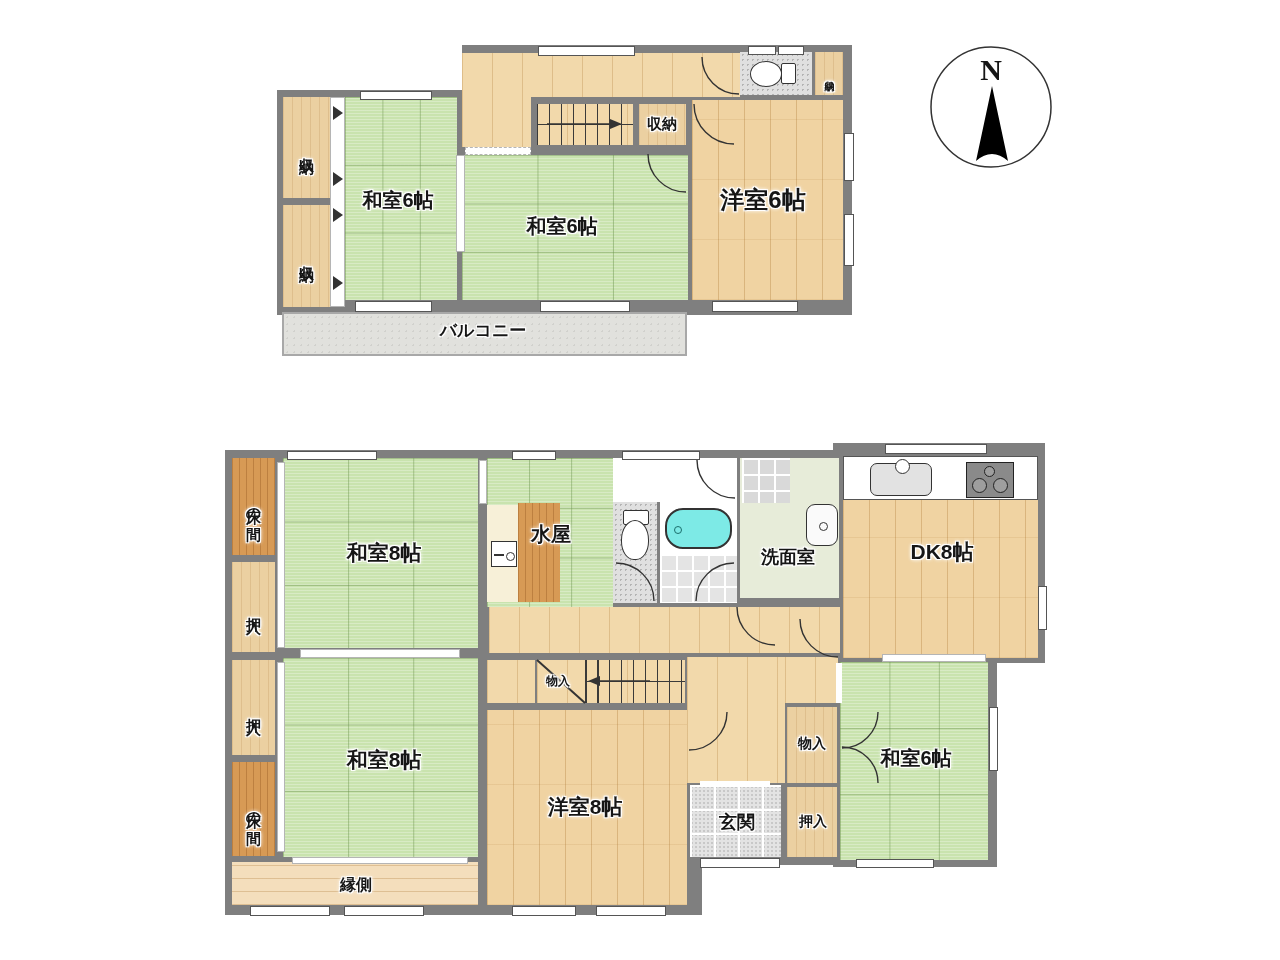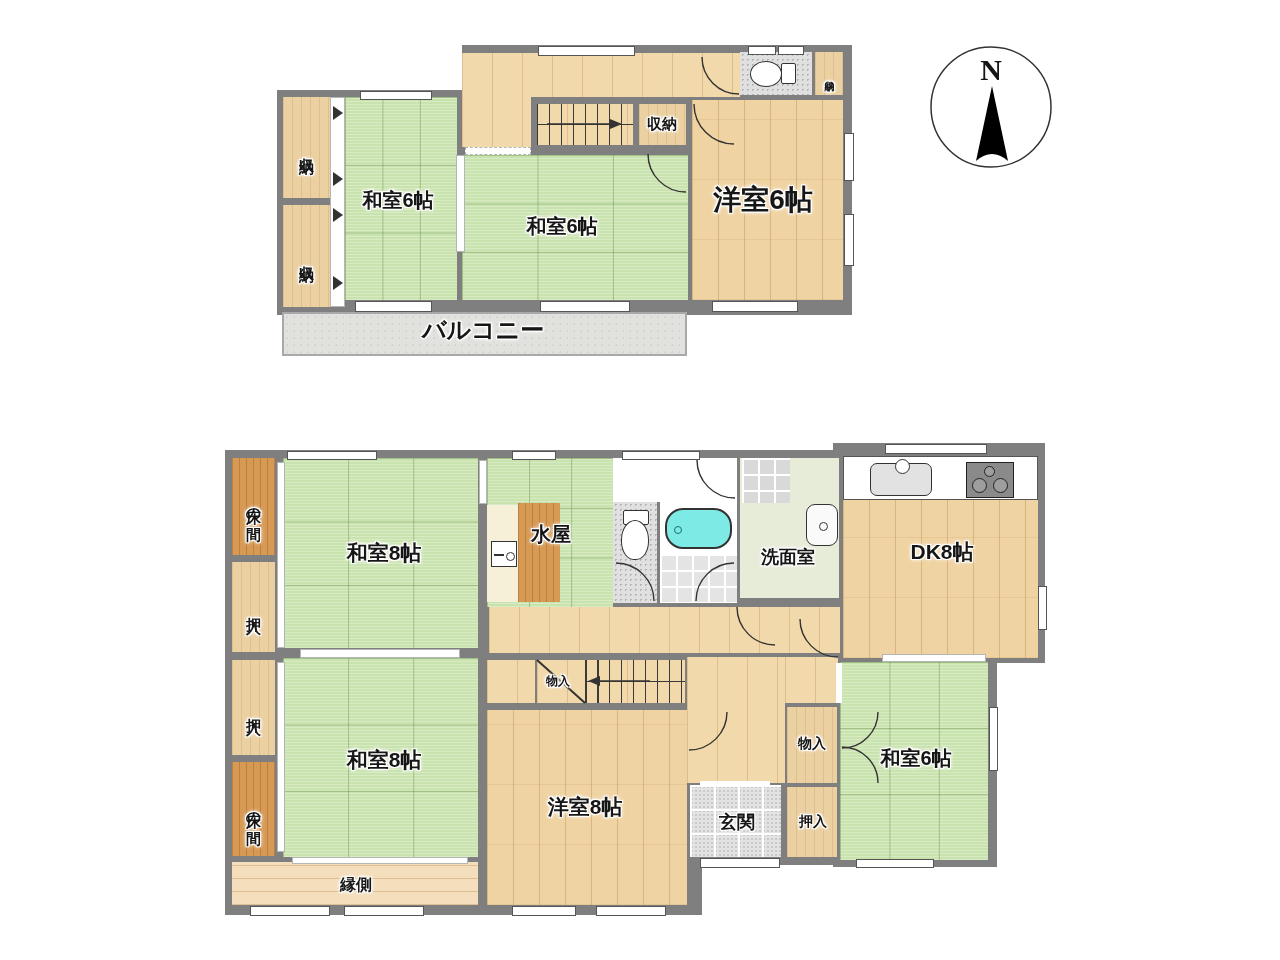--- a/index.html
+++ b/index.html
@@ -213,22 +213,22 @@
       <path d="M992,86 L1008,161 Q992,147 976,161 Z" fill="#000"></path>
     </g>
   </svg>
 
   <span class="lbl v" style="left:306px;top:148px;font-size:15px;">収納</span>
   <span class="lbl v" style="left:306px;top:256px;font-size:15px;">収納</span>
   <span class="lbl" style="left:398px;top:200px;font-size:20px;">和室6帖</span>
   <span class="lbl" style="left:562px;top:226px;font-size:20px;">和室6帖</span>
   <span class="lbl" style="left:662px;top:124px;font-size:15px;">収納</span>
   <span class="lbl v" style="left:829px;top:73px;font-size:10px;letter-spacing:0;">収納</span>
-  <span class="lbl" style="left:763px;top:200px;font-size:28px;">洋室6帖</span>
-  <span class="lbl" style="left:483px;top:330px;font-size:24px;">バルコニー</span>
+  <span class="lbl" style="left:763px;top:200px;font-size:24px;">洋室6帖</span>
+  <span class="lbl" style="left:483px;top:330px;font-size:17px;">バルコニー</span>
   <span class="lbl" style="left:991px;top:70px;font-size:30px;font-family:'Liberation Serif','DejaVu Serif',serif;">N</span>
 
   <span class="lbl v" style="left:253px;top:506px;font-size:15px;letter-spacing:1px;">床の間</span>
   <span class="lbl v" style="left:253px;top:607px;font-size:15px;">押入</span>
   <span class="lbl v" style="left:253px;top:708px;font-size:15px;">押入</span>
   <span class="lbl v" style="left:253px;top:810px;font-size:15px;letter-spacing:1px;">床の間</span>
   <span class="lbl" style="left:384px;top:553px;font-size:21px;">和室8帖</span>
   <span class="lbl" style="left:384px;top:760px;font-size:21px;">和室8帖</span>
   <span class="lbl" style="left:551px;top:534px;font-size:20px;">水屋</span>
   <span class="lbl" style="left:788px;top:557px;font-size:18px;">洗面室</span>

